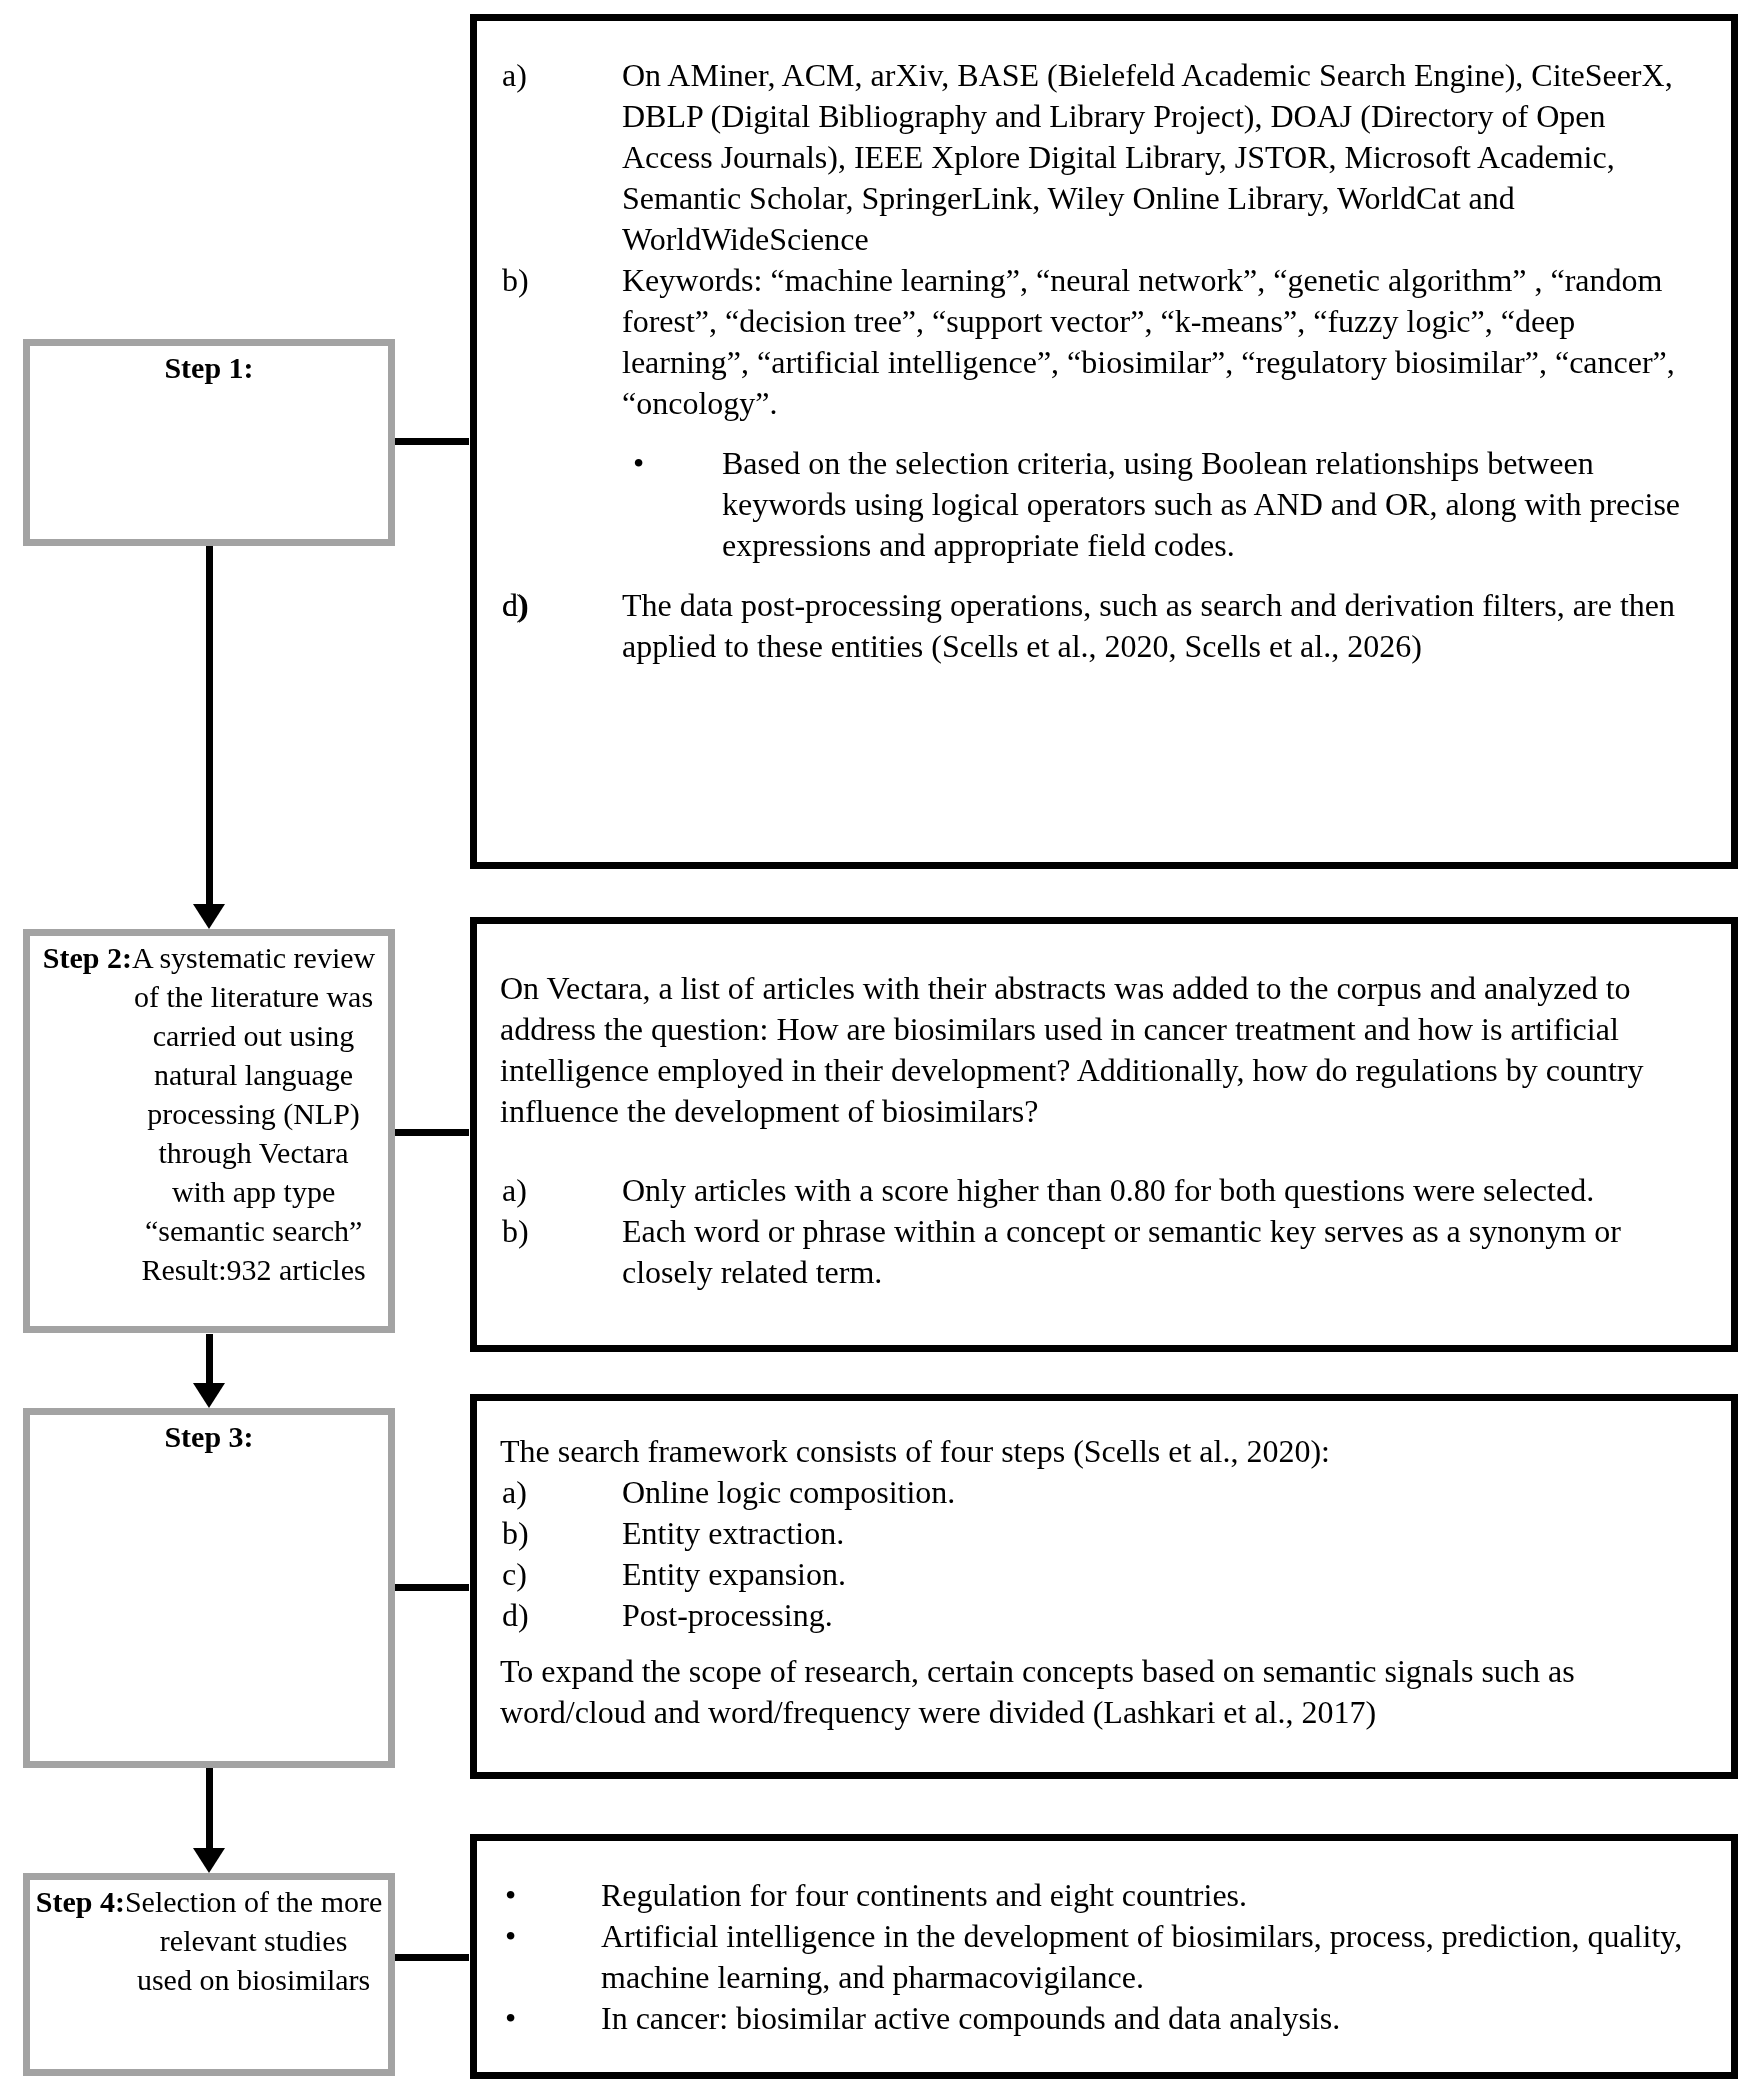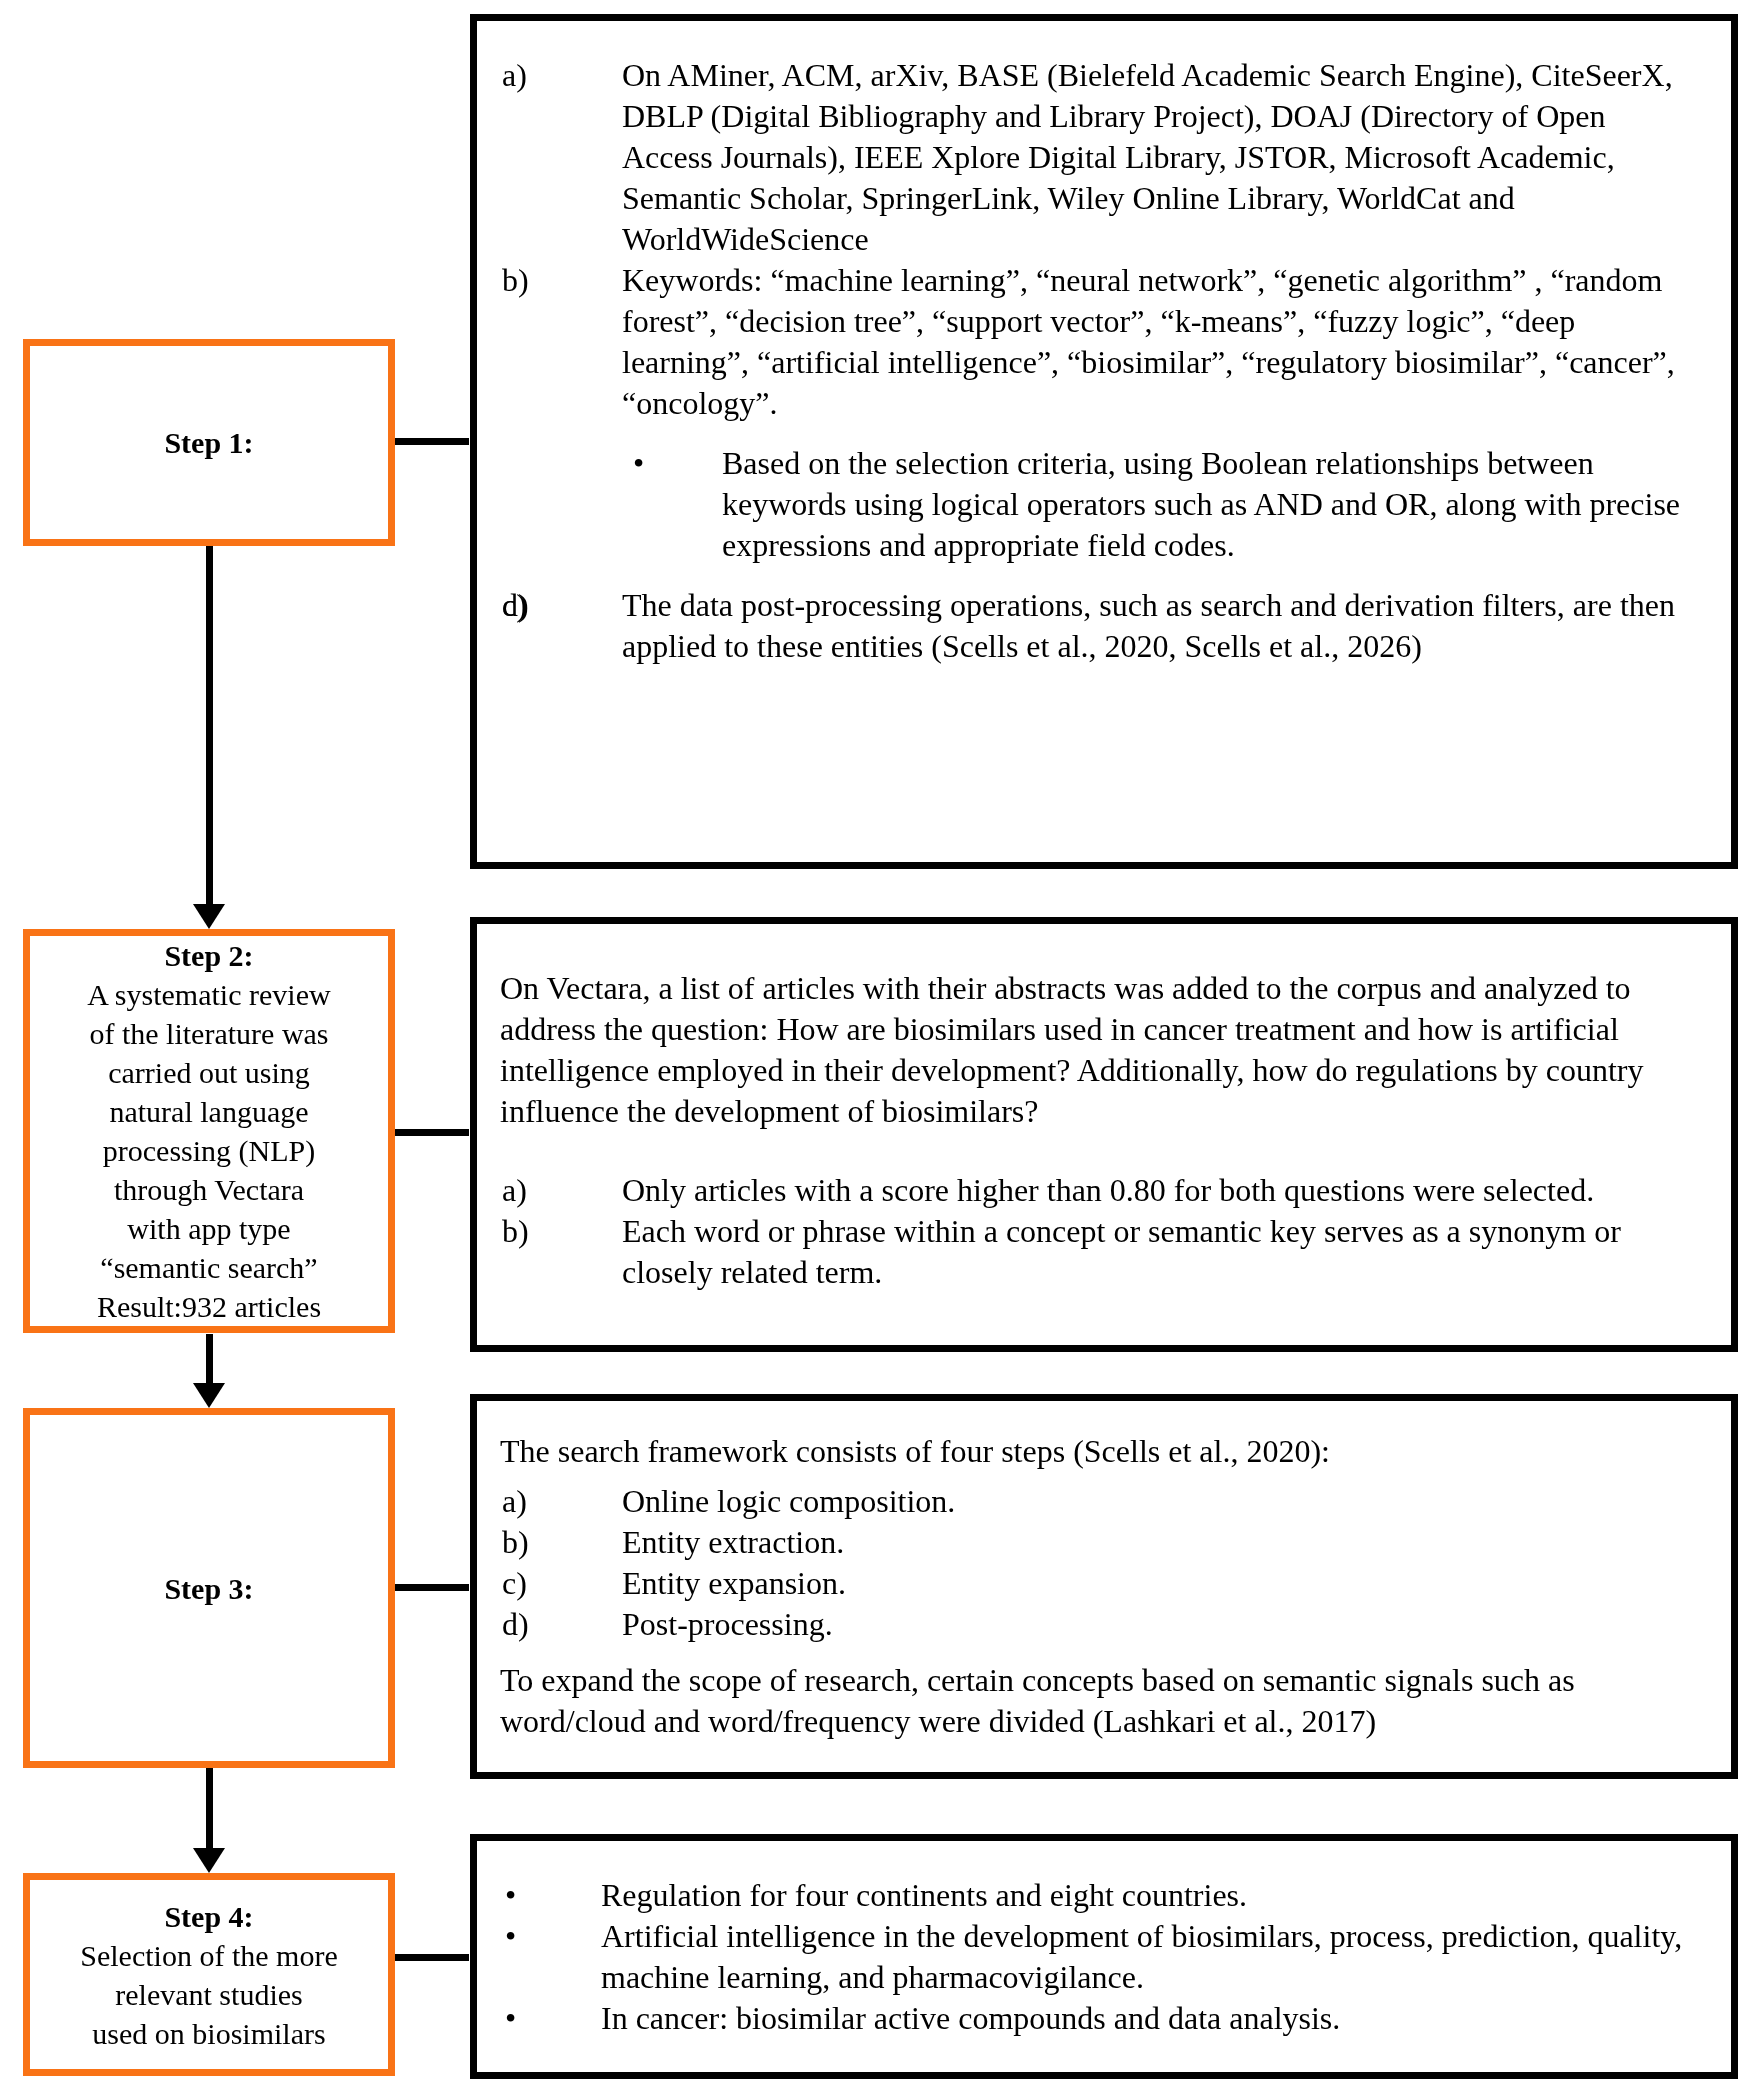--- a/index.html
+++ b/index.html
@@ -13,23 +13,23 @@
     background: #ffffff;
     color: #000000;
     font-family: "Liberation Serif", "DejaVu Serif", serif;
   }
   * { box-sizing: border-box; }
 
   
   .lbox {
     position: absolute;
     left: 23px; width: 372px;
-    border: 7px solid #f97316;
+    border: 7px solid #a3a3a3;
     background: #fff;
-    display: flex; flex-direction: column; justify-content: center;
+    display: flex; flex-direction: row; justify-content: center;
     text-align: center;
     padding: 2.4px 4.7px;
     font-size: 30px; line-height: 39px;
   }
   .lbox-title { font-weight: bold; }
   .lbox-body  { white-space: pre-line; }
 
   
   .rbox {
     position: absolute;
@@ -48,21 +48,21 @@
   .item .label { position: absolute; left: 25px; }
 
   .item.sub { padding-left: 245px; margin: 19px 0; }
   .item.sub .label { left: 156px; }
 
   .item.b4 { padding-left: 124px; }
   .item.b4 .label { left: 28px; }
 
   .para { margin-left: 23px; }
   .r2 .intro { margin-bottom: 38px; }
-  .r3 .intro { margin-bottom: 9px; font-family: Liberation Serif, serif; }
+  .r3 .intro { margin-bottom: 0; font-family: Liberation Serif, serif; }
   .r3 .outro { margin-top: 15.4px; }
 
   
   .hline {
     position: absolute;
     left: 395px; width: 74px; height: 7px;
     background: #000;
   }
   .vline {
     position: absolute;

